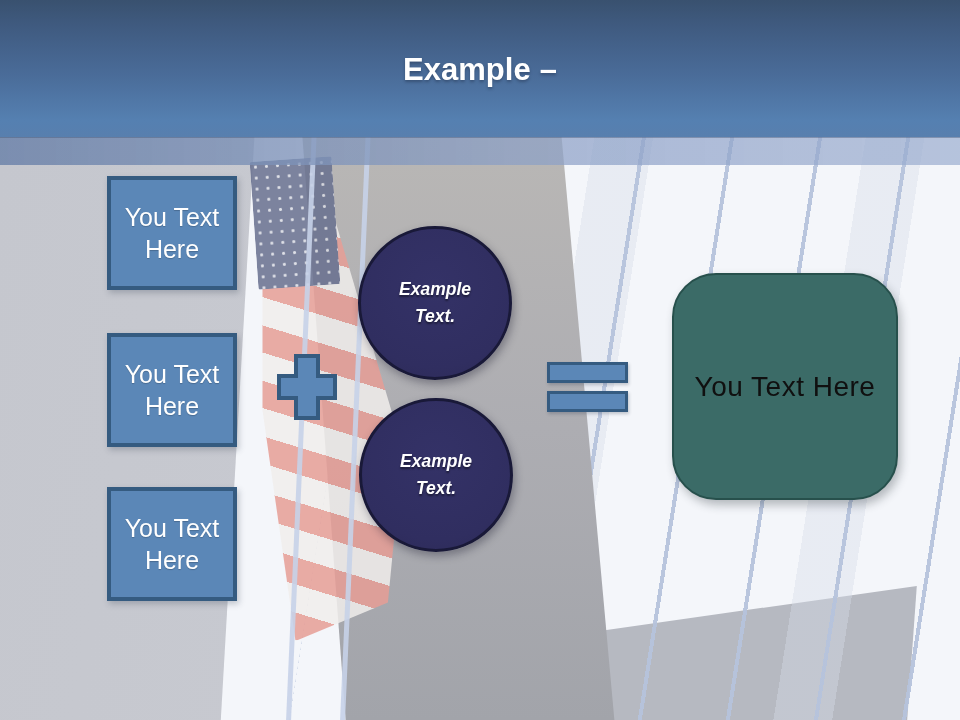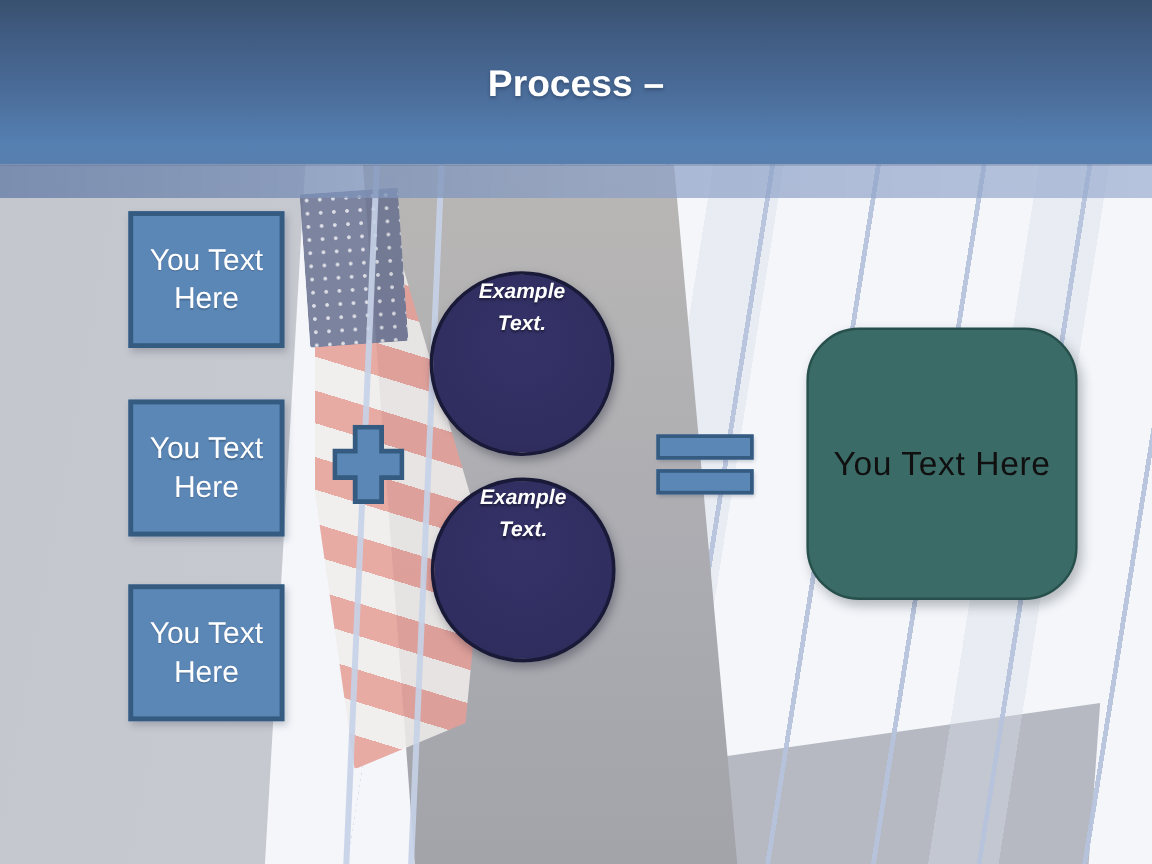--- a/index.html
+++ b/index.html
@@ -90,21 +90,21 @@
   .input-box-3 { top:487px; }
   .input-box .box-label { width:110px; text-shadow:0 1px 1px rgba(0,0,0,.2); }
 
   .plus { position:absolute; left:277px; top:354px; width:60px; height:66px; }
 
   .circle {
     position:absolute; width:148px; height:148px; border-radius:50%; box-sizing:content-box;
     background:radial-gradient(circle at 50% 38%, #343267 0%, #302e60 70%, #2b2955 100%);
     border:3px solid #191938;
     box-shadow:2px 4px 8px rgba(20,20,40,.35);
-    display:flex; justify-content:center; text-align:center;
+    display:flex; align-items:center; justify-content:center; text-align:center;
     color:#ffffff; font-weight:700; font-style:italic; font-size:17.5px; line-height:1.55;
     text-shadow:0 2px 2px rgba(0,0,0,.45);
   }
   .circle-1 { left:358px; top:226px; }
   .circle-2 { left:359px; top:398px; }
   .circle .circle-label { width:92px; }
 
   .equals { position:absolute; left:547px; top:362px; width:81px; }
   .equals .bar {
     height:15px; background:#5b87b7; border:3px solid #355b80;
@@ -133,21 +133,21 @@
     <div class="flag">
       <div class="flag-stripes"></div>
       <div class="flag-canton"></div>
     </div>
     <div class="pole pole-1"></div>
     <div class="pole pole-2"></div>
   </div>
 
   <div class="header">
     <div class="header-title">
-      <span class="title-bold">Process</span>
+      <span class="title-bold">Example</span>
       <span class="title-dash">–</span>
     </div>
   </div>
   <div class="band"></div>
 
   <div class="input-box input-box-1">
     <span class="box-label">You Text Here</span>
   </div>
   <div class="input-box input-box-2">
     <span class="box-label">You Text Here</span>

